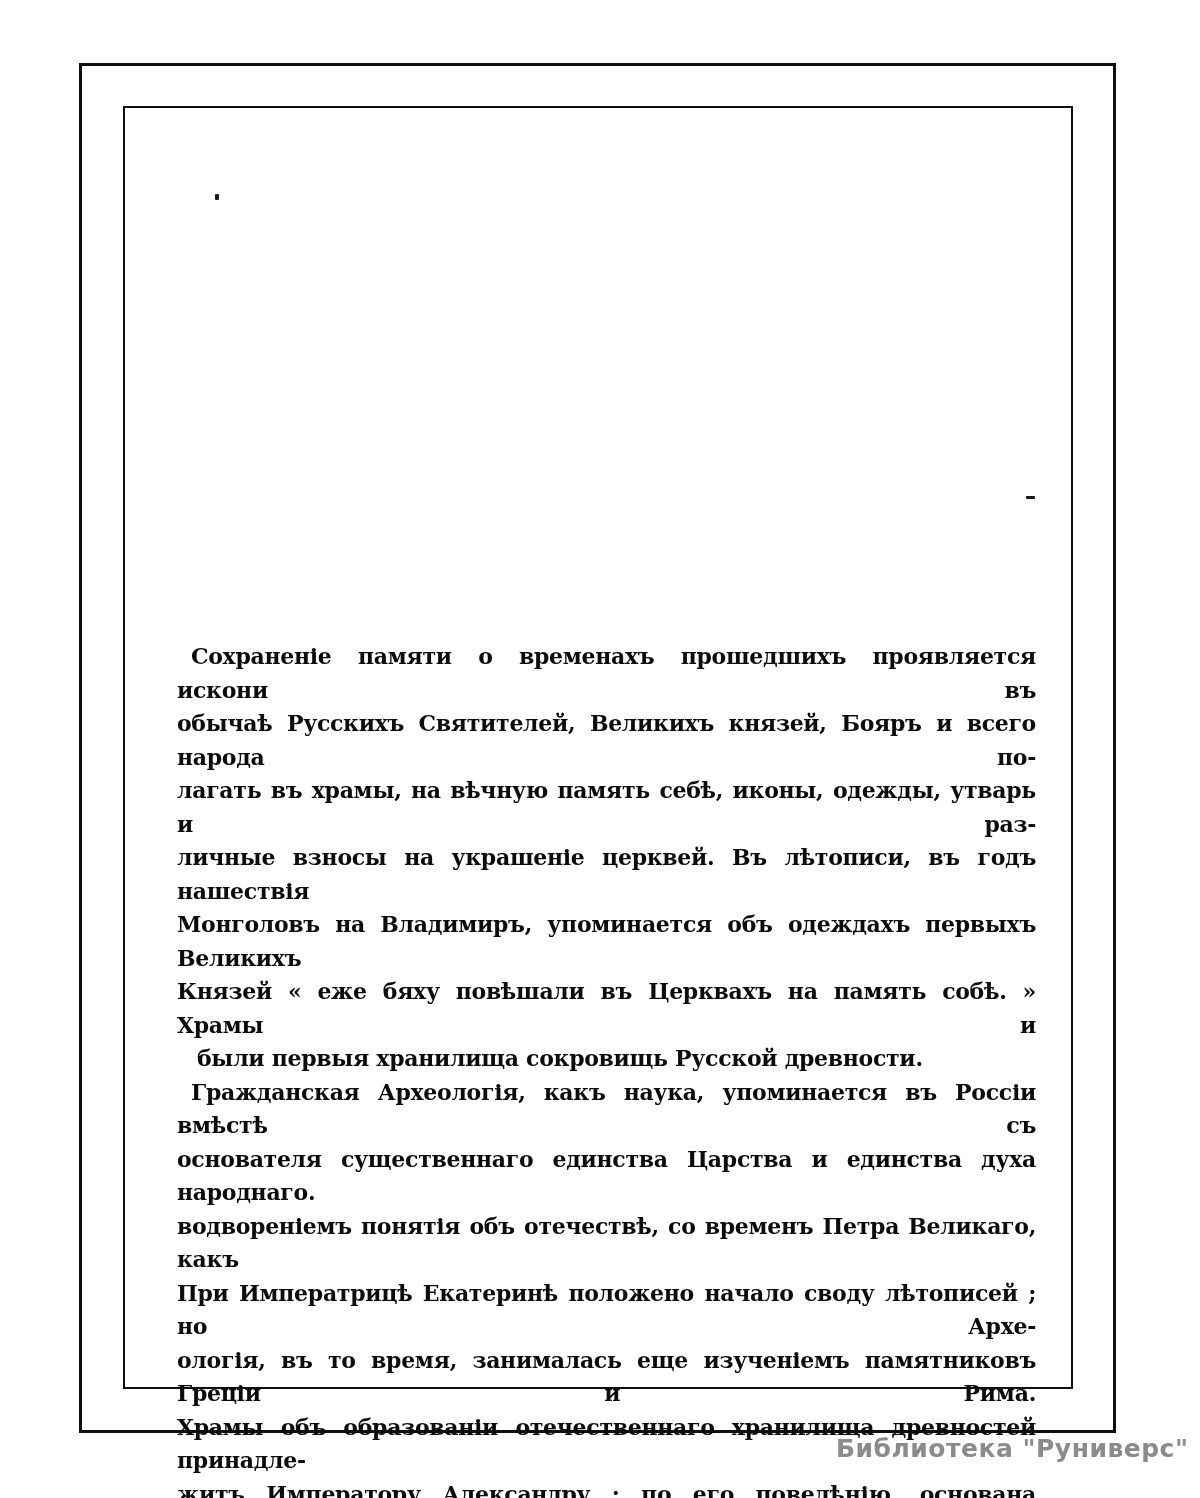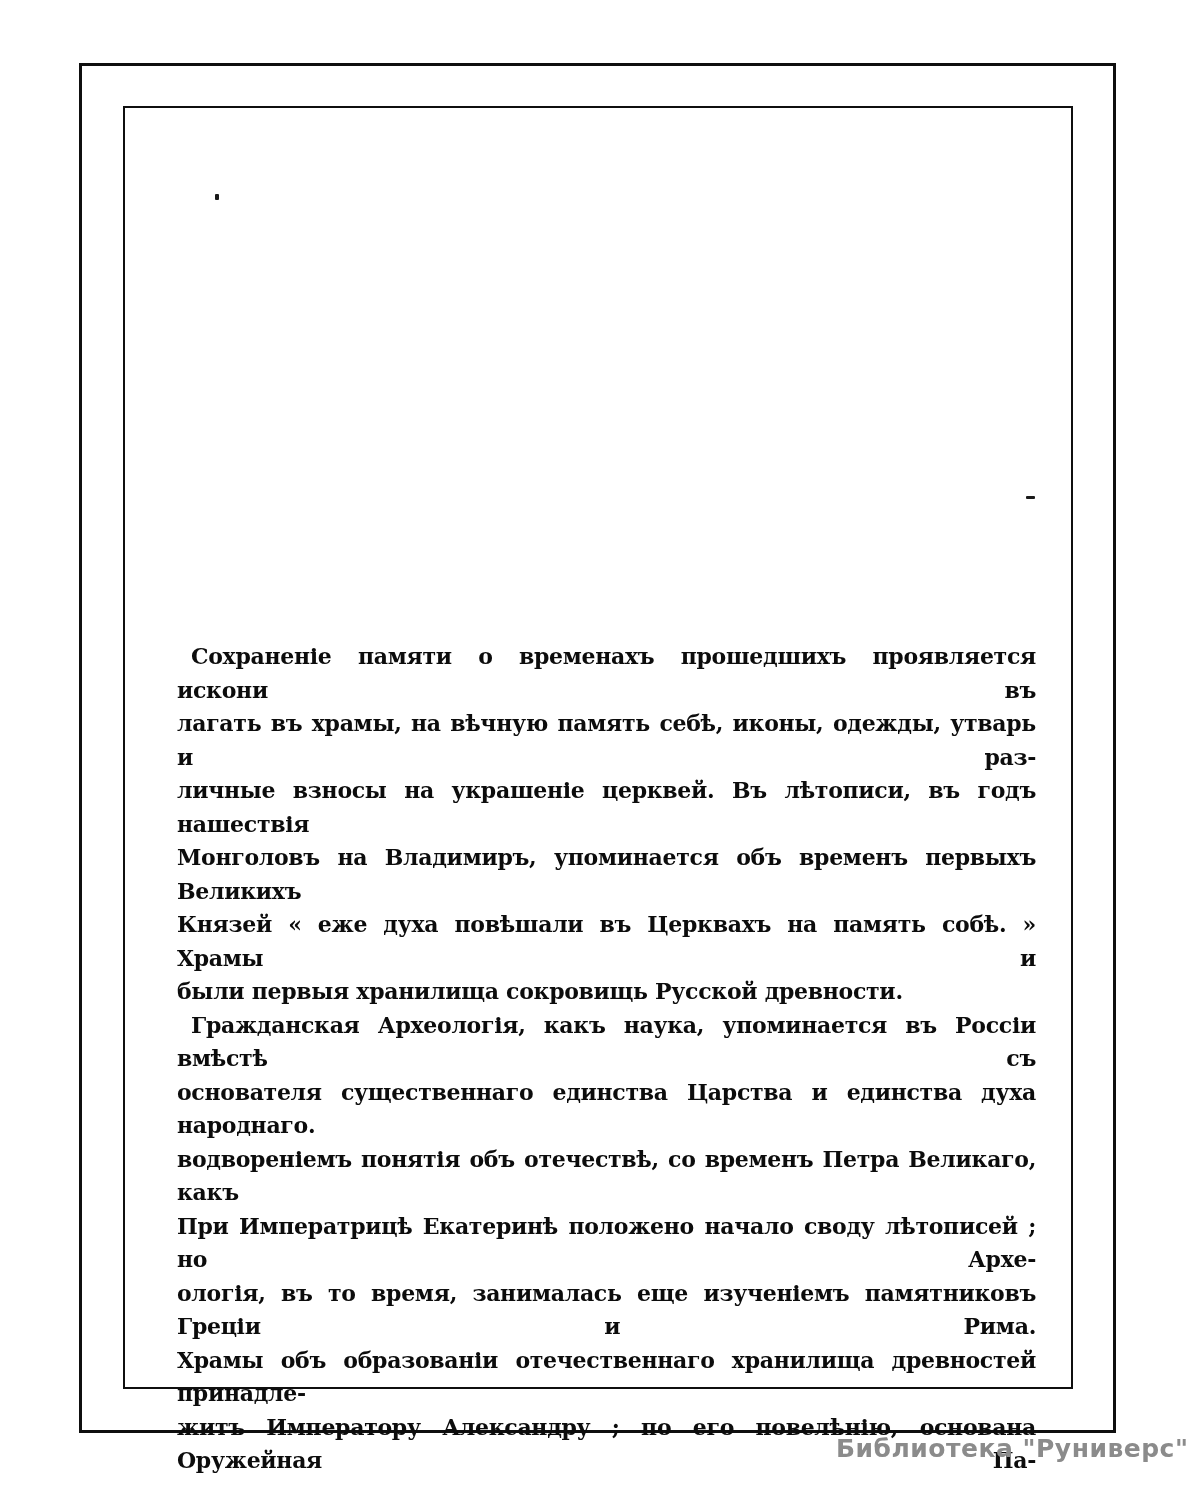--- a/index.html
+++ b/index.html
@@ -56,20 +56,21 @@
     display: block;
     text-align: justify;
     text-align-last: justify;
     white-space: normal;
   }
   .line.indent {
     text-indent: 14px;
   }
   .line.end {
     text-align-last: left;
+    margin-left: 20px;
   }
   .watermark {
     position: absolute;
     left: 836px;
     top: 1434px;
     color: #8b8b8b;
     font-family: "DejaVu Sans", sans-serif;
     font-size: 25px;
     font-weight: 700;
     letter-spacing: 0.5px;
@@ -101,24 +102,25 @@
   <div class="outer-frame"></div>
   <div class="inner-frame"></div>
 
   <div class="speck speck-1"></div>
   <div class="speck speck-2"></div>
 
   <div class="text-block">
 
     <p class="para">
       <span class="line indent">Сохраненіе памяти о временахъ прошедшихъ проявляется искони въ</span>
+      <span class="line">обычаѣ Русскихъ Святителей, Великихъ князей, Бояръ и всего народа по-</span>
       <span class="line">лагать въ храмы, на вѣчную память себѣ, иконы, одежды, утварь и раз-</span>
       <span class="line">личные взносы на украшеніе церквей. Въ лѣтописи, въ годъ нашествія</span>
-      <span class="line">Монголовъ на Владимиръ, упоминается объ временъ первыхъ Великихъ</span>
-      <span class="line">Князей « еже духа повѣшали въ Церквахъ на память собѣ. » Храмы и</span>
+      <span class="line">Монголовъ на Владимиръ, упоминается объ одеждахъ первыхъ Великихъ</span>
+      <span class="line">Князей « еже бяху повѣшали въ Церквахъ на память собѣ. » Храмы и</span>
       <span class="line end">были первыя хранилища сокровищь Русской древности.</span>
     </p>
 
     <p class="para">
       <span class="line indent">Гражданская Археологія, какъ наука, упоминается въ Россіи вмѣстѣ съ</span>
       <span class="line">основателя существеннаго единства Царства и единства духа народнаго.</span>
       <span class="line">водвореніемъ понятія объ отечествѣ, со временъ Петра Великаго, какъ</span>
       <span class="line">При Императрицѣ Екатеринѣ положено начало своду лѣтописей ; но Архе-</span>
       <span class="line">ологія, въ то время, занималась еще изученіемъ памятниковъ Греціи и Рима.</span>
       <span class="line">Храмы объ образованіи отечественнаго хранилища древностей принадле-</span>

